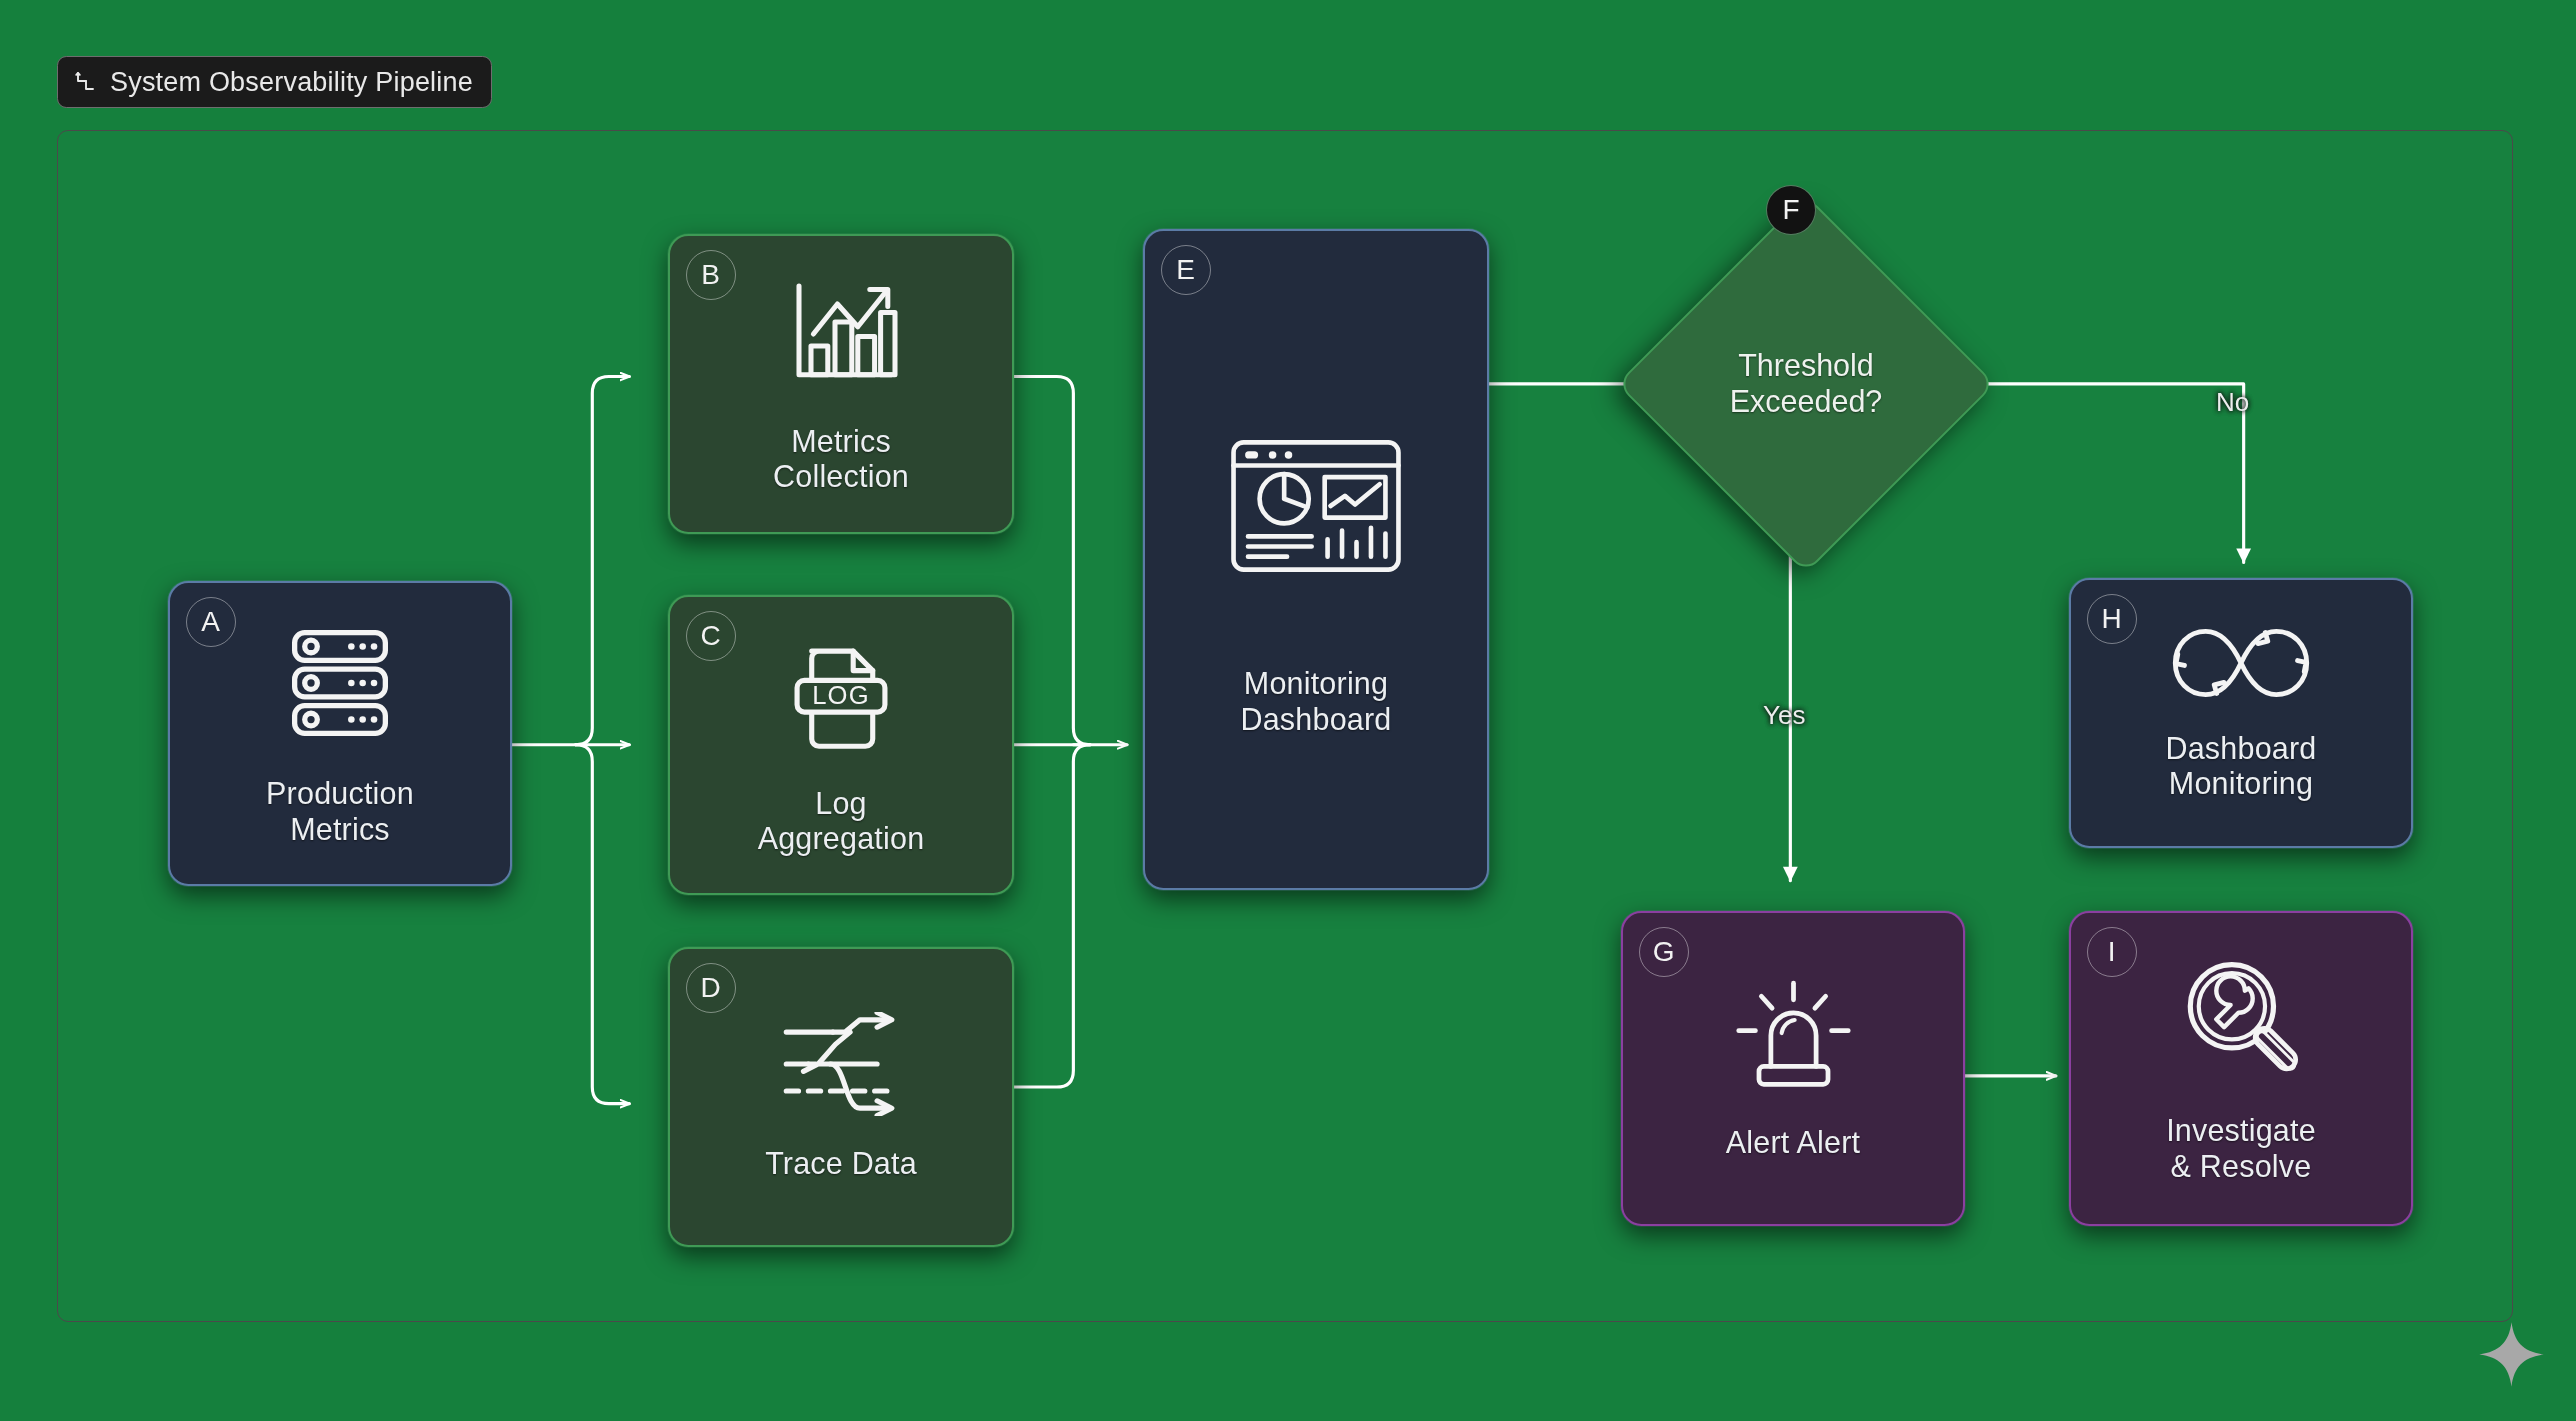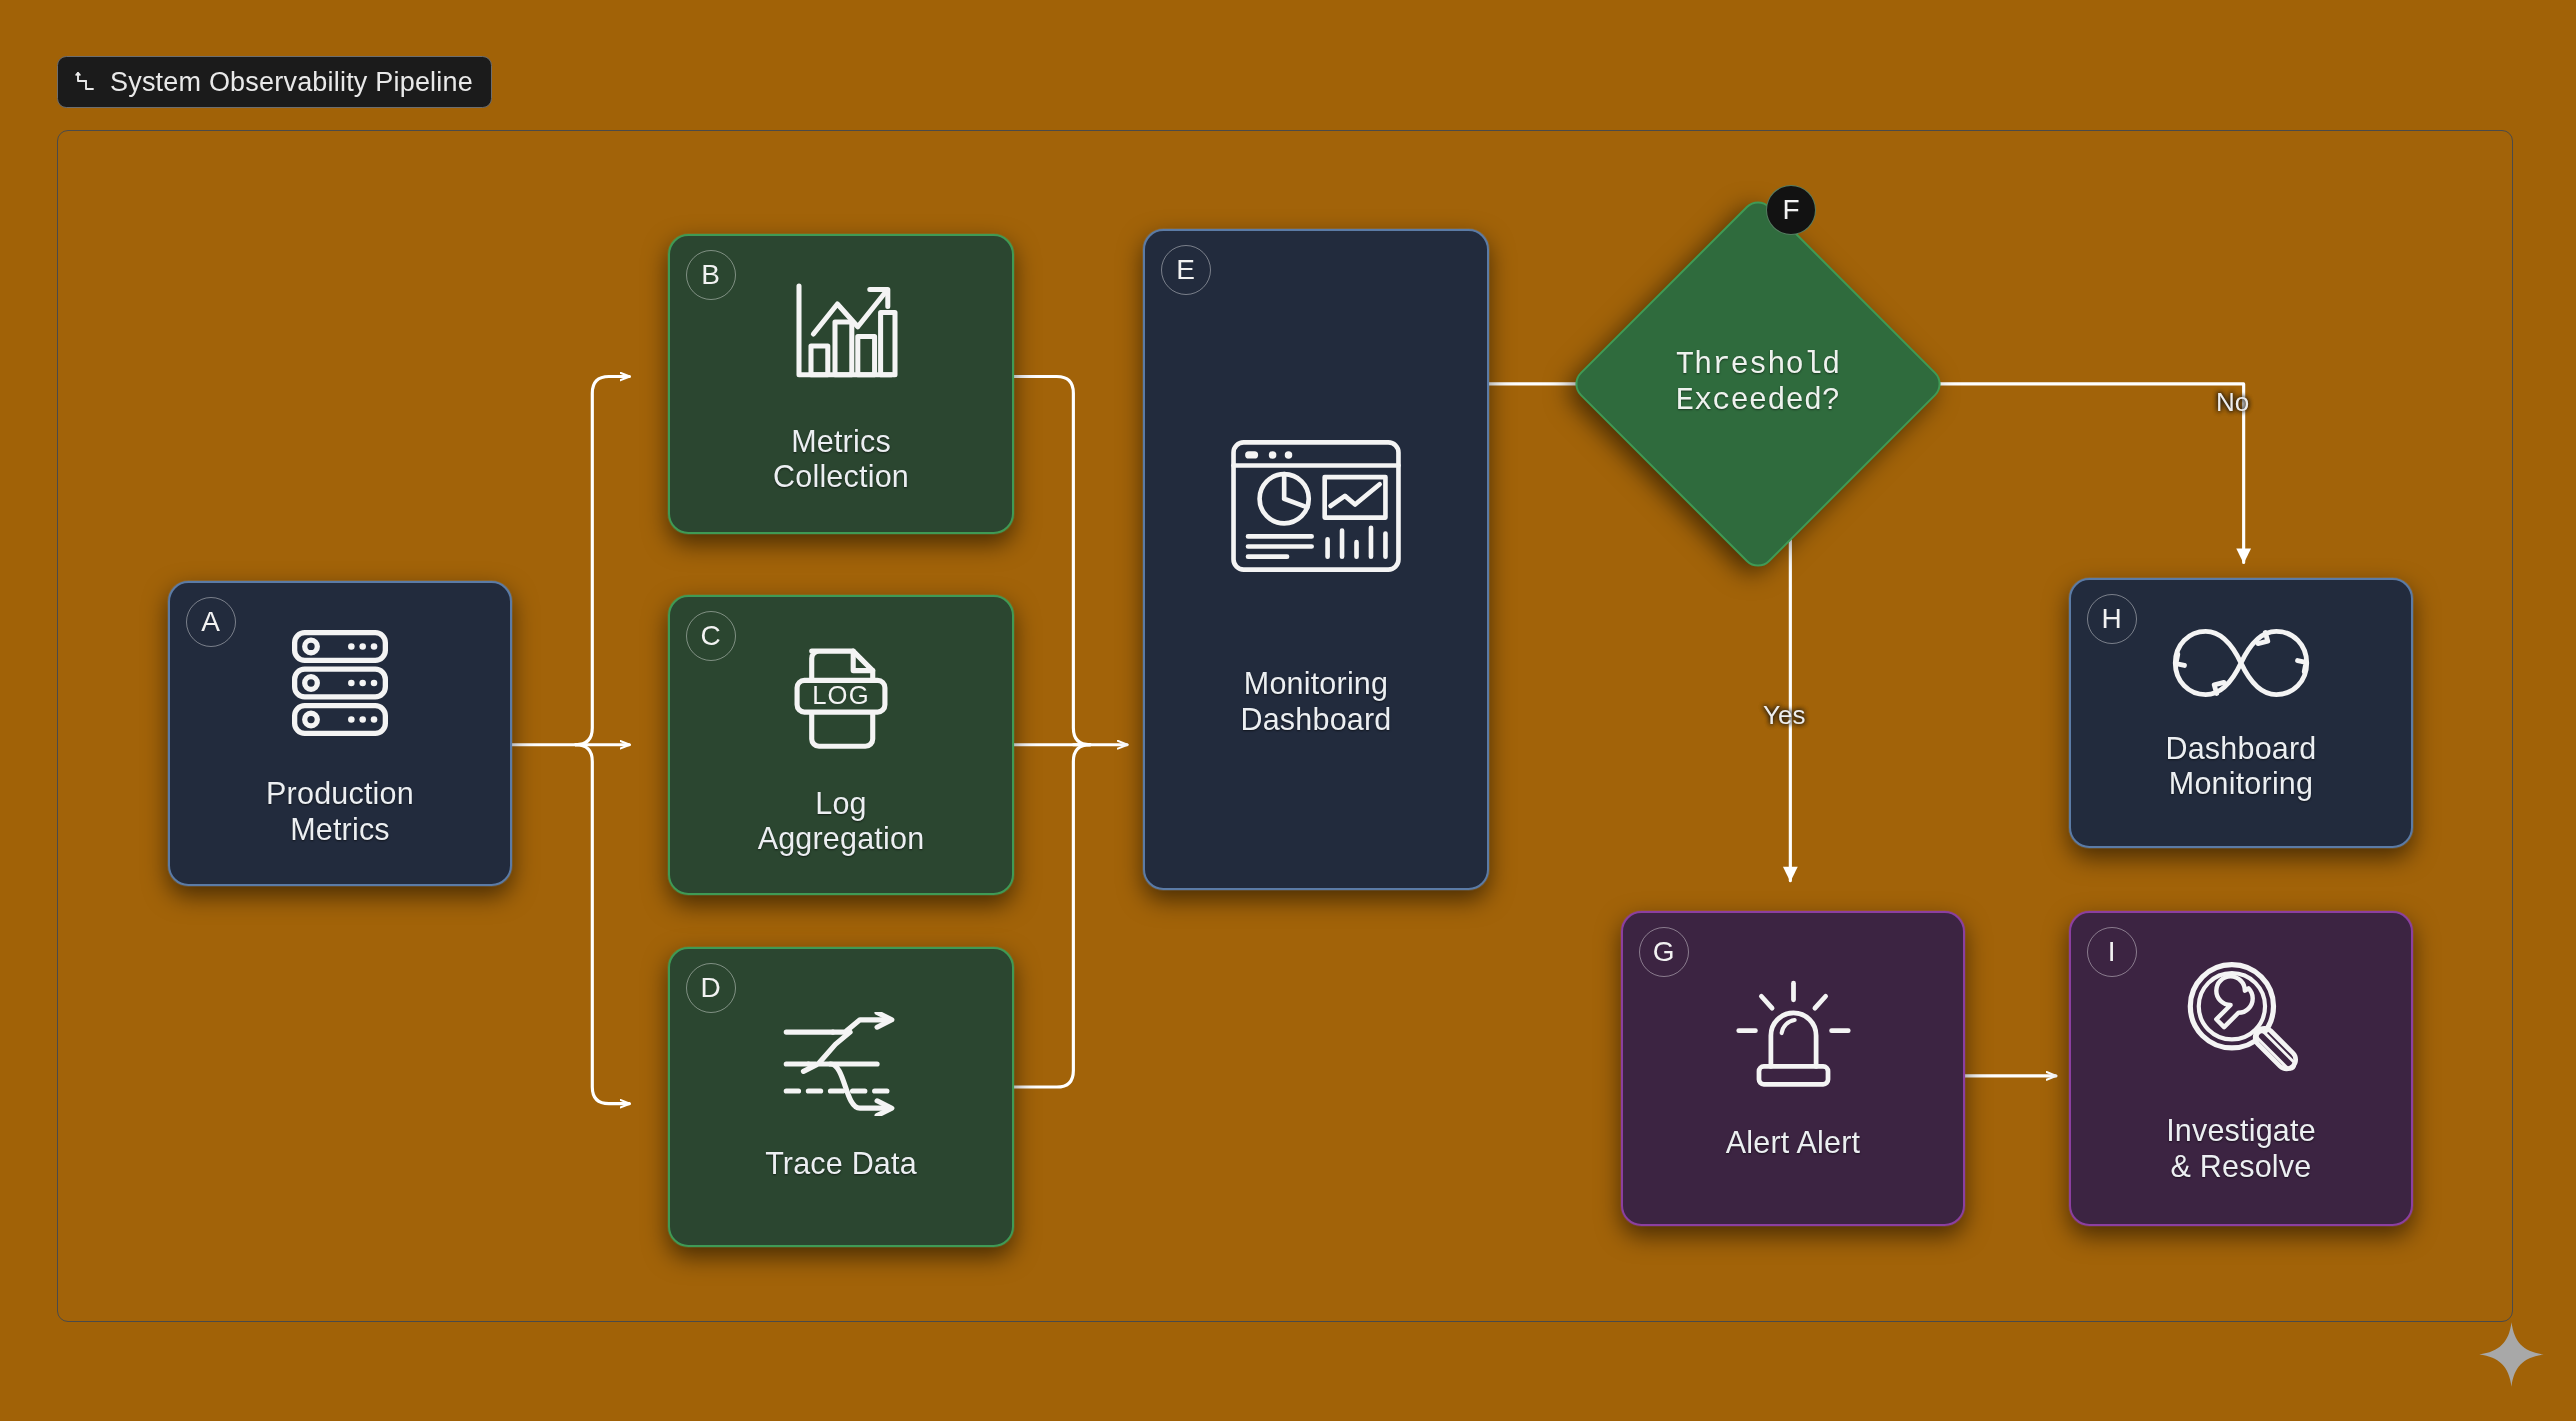--- a/index.html
+++ b/index.html
@@ -3,21 +3,21 @@
 <meta charset="utf-8">
 <title>System Observability Pipeline</title>
 <style>
   html,body{margin:0;padding:0;background:#111111;}
   body{
     width:2576px;height:1421px;overflow:hidden;
     font-family:"Liberation Sans","DejaVu Sans",sans-serif;
     background:#121212;
     position:relative;
   }
-  #stage{position:absolute;inset:0;background:#a16207;}
+  #stage{position:absolute;inset:0;background:#15803d;}
 
   
   #title-chip{
     position:absolute;left:57px;top:56px;
     height:52px;display:flex;align-items:center;gap:13px;
     padding:0 18.5px 0 15px;
     border:0.9px solid #6e6e6e;border-radius:9.3px;
     background:#1b1b1b;
     box-sizing:border-box;
   }
@@ -243,21 +243,21 @@
         <rect x="66" y="27" width="42" height="28"></rect>
         <path d="M70,47 L80,40 L87,46 L104,32"></path>
         <path d="M13,68 L57,68 M13,75 L57,75 M13,82 L40,82"></path>
         <path d="M68,82 L68,70 M78,82 L78,64 M88,82 L88,72 M98,82 L98,62 M108,82 L108,66"></path>
       </svg>
     </span>
     <div class="label" style="margin-top:89px;">Monitoring
 Dashboard</div>
   </div>
 
-  <div id="node-F" style="left:1624px;top:250px;width:268px;height:268px;font-family:Liberation Mono, monospace;">
+  <div id="node-F" style="left:1672px;top:250px;width:268px;height:268px;">
     <div class="dia"></div>
     <div class="dia-label">Threshold
 Exceeded?</div>
   </div>
   <div id="badge-F" style="left:1766px;top:185px;">F</div>
 
   <div class="node n-purple" id="node-G" style="left:1621px;top:911px;width:344px;height:315px;">
     <div class="badge">G</div>
     <span class="ico">
       <svg viewBox="0 0 110 100" width="131" height="119" fill="none" stroke="#f4f4f4" stroke-width="4" stroke-linecap="round" stroke-linejoin="round">

